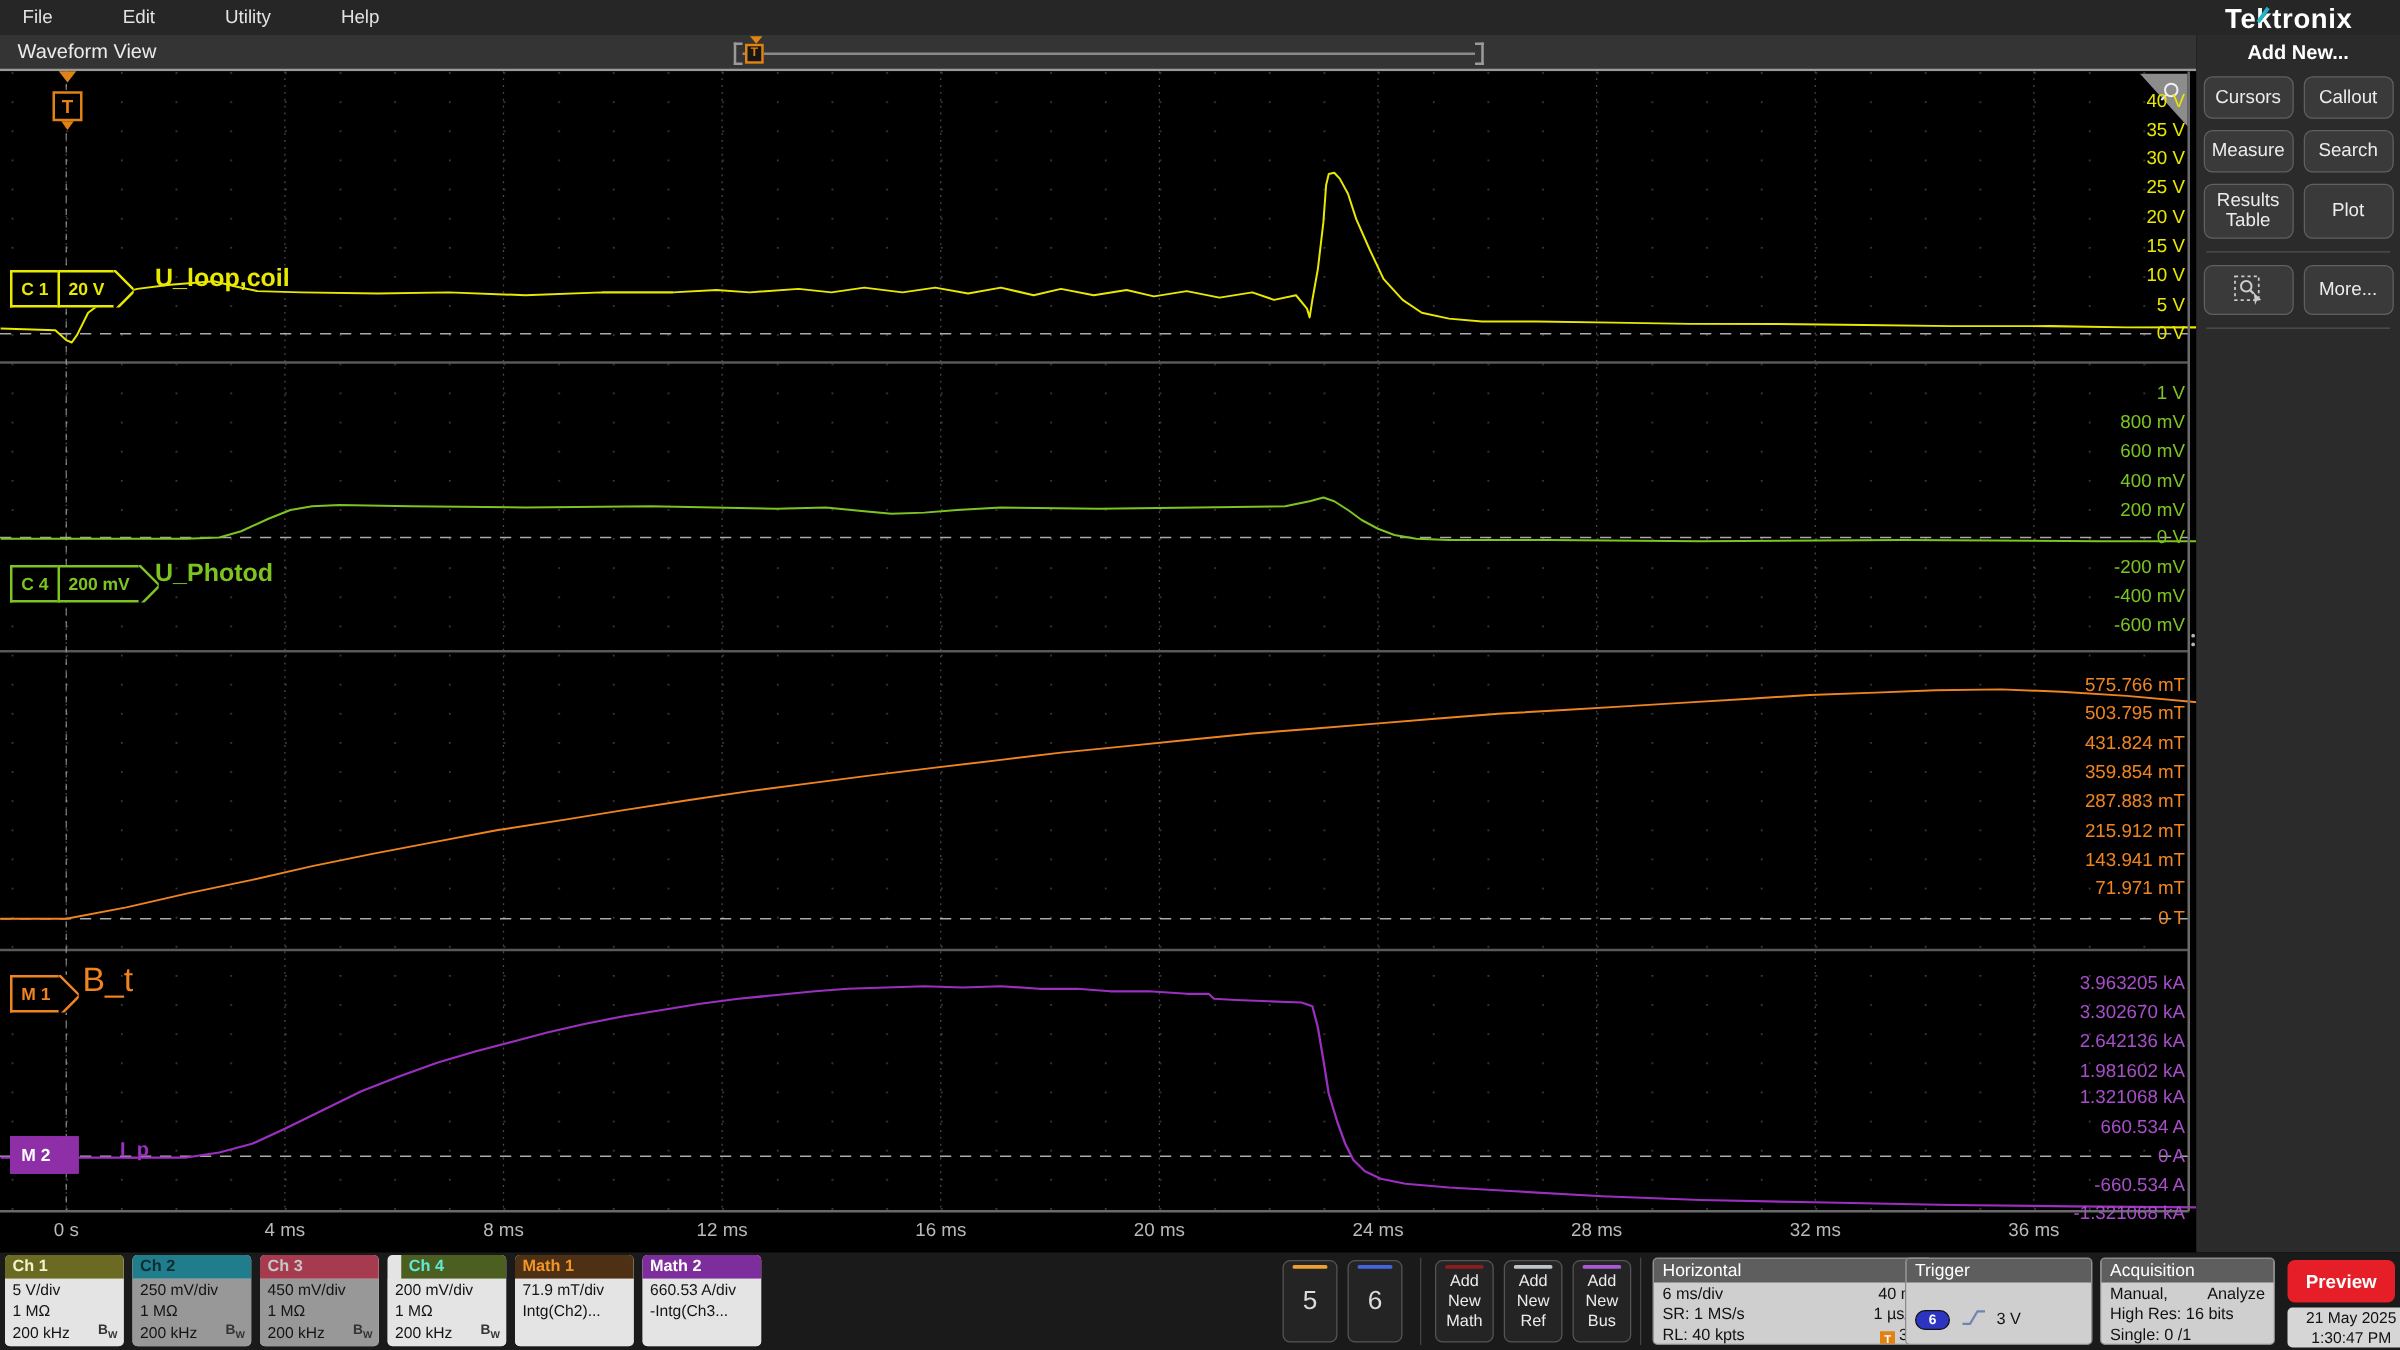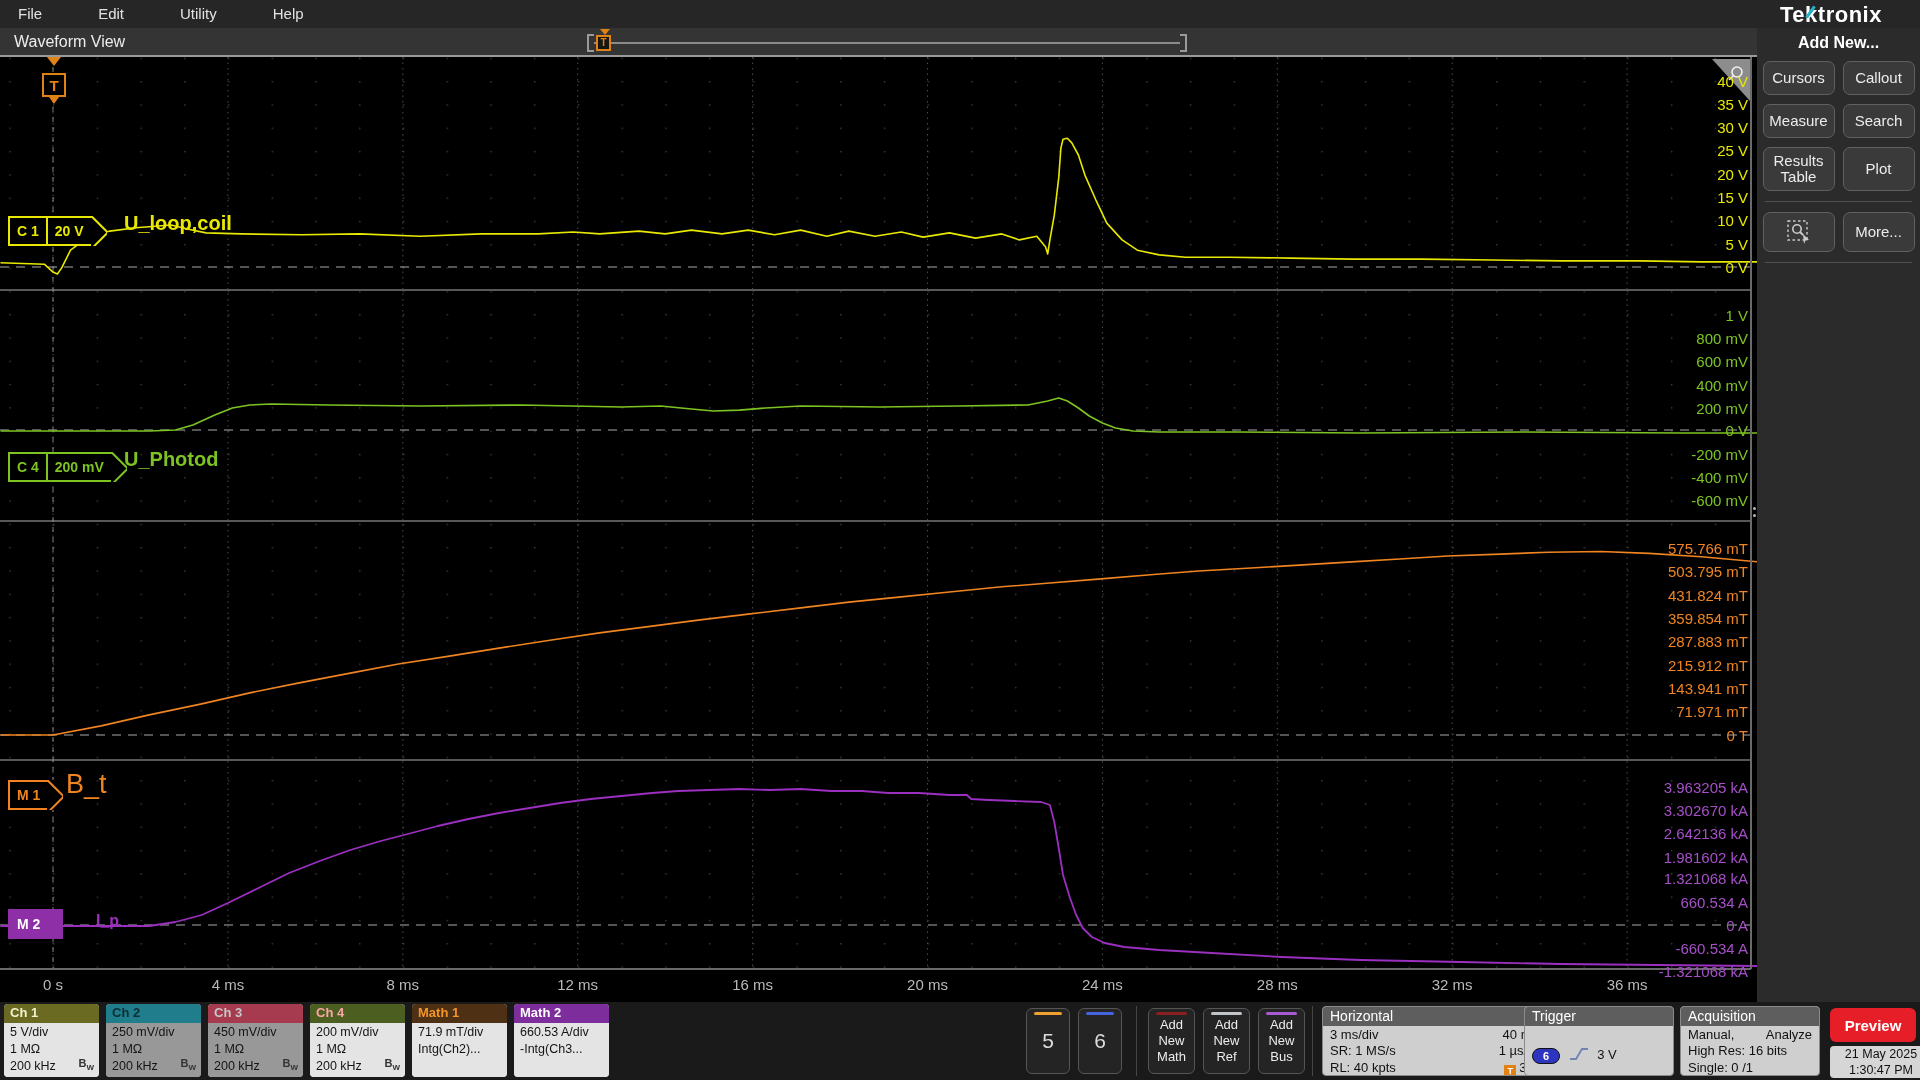--- a/index.html
+++ b/index.html
@@ -290,21 +290,21 @@
         <div class="ch-card">
           <div class="hd" style="background: rgb(166, 58, 78); color: rgb(198, 198, 198);">Ch 3</div>
           <div class="bd" style="background: rgb(152, 152, 152);">
             <div>450 mV/div</div>
             <div>1 MΩ</div>
             <div>200 kHz</div>
             <span class="bw">B<sub>W</sub></span>
           </div>
         </div>
         <div class="ch-card">
-          <div class="hd" style="background: rgb(76, 94, 32); color: #fca5a5;">Ch 4</div>
+          <div class="hd" style="background: rgb(76, 94, 32); color: #5eead4; margin-left: 11px;">Ch 4</div>
           <div class="bd" style="background: rgb(228, 228, 228);">
             <div>200 mV/div</div>
             <div>1 MΩ</div>
             <div>200 kHz</div>
             <span class="bw">B<sub>W</sub></span>
           </div>
         </div>
         <div class="ch-card">
           <div class="hd" style="background: rgb(78, 49, 20); color: rgb(245, 149, 39);">Math 1</div>
           <div class="bd" style="background: rgb(228, 228, 228);">
@@ -344,21 +344,21 @@
           <span class="stripe" style="background: rgb(168, 90, 212);"></span>
           <span>Add<br>New<br>Bus</span>
         </div>
       </div>
     <div class="vdiv" style="left:1312px;"></div>
 
     <div class="panel" style="left:1322px; width:224px;">
       <div class="hd">Horizontal</div>
       <div class="bd">
         <div class="row">
-            <span>3 ms/div</span>
+            <span>6 ms/div</span>
             <span>40 ms</span>
           </div>
         <div class="row">
             <span>SR: 1 MS/s</span>
             <span>1 µs/pt</span>
           </div>
         <div class="row">
             <span>RL: 40 kpts</span>
             <span><span class="tiny-t">T</span><span></span><span>3%</span></span>
           </div>

